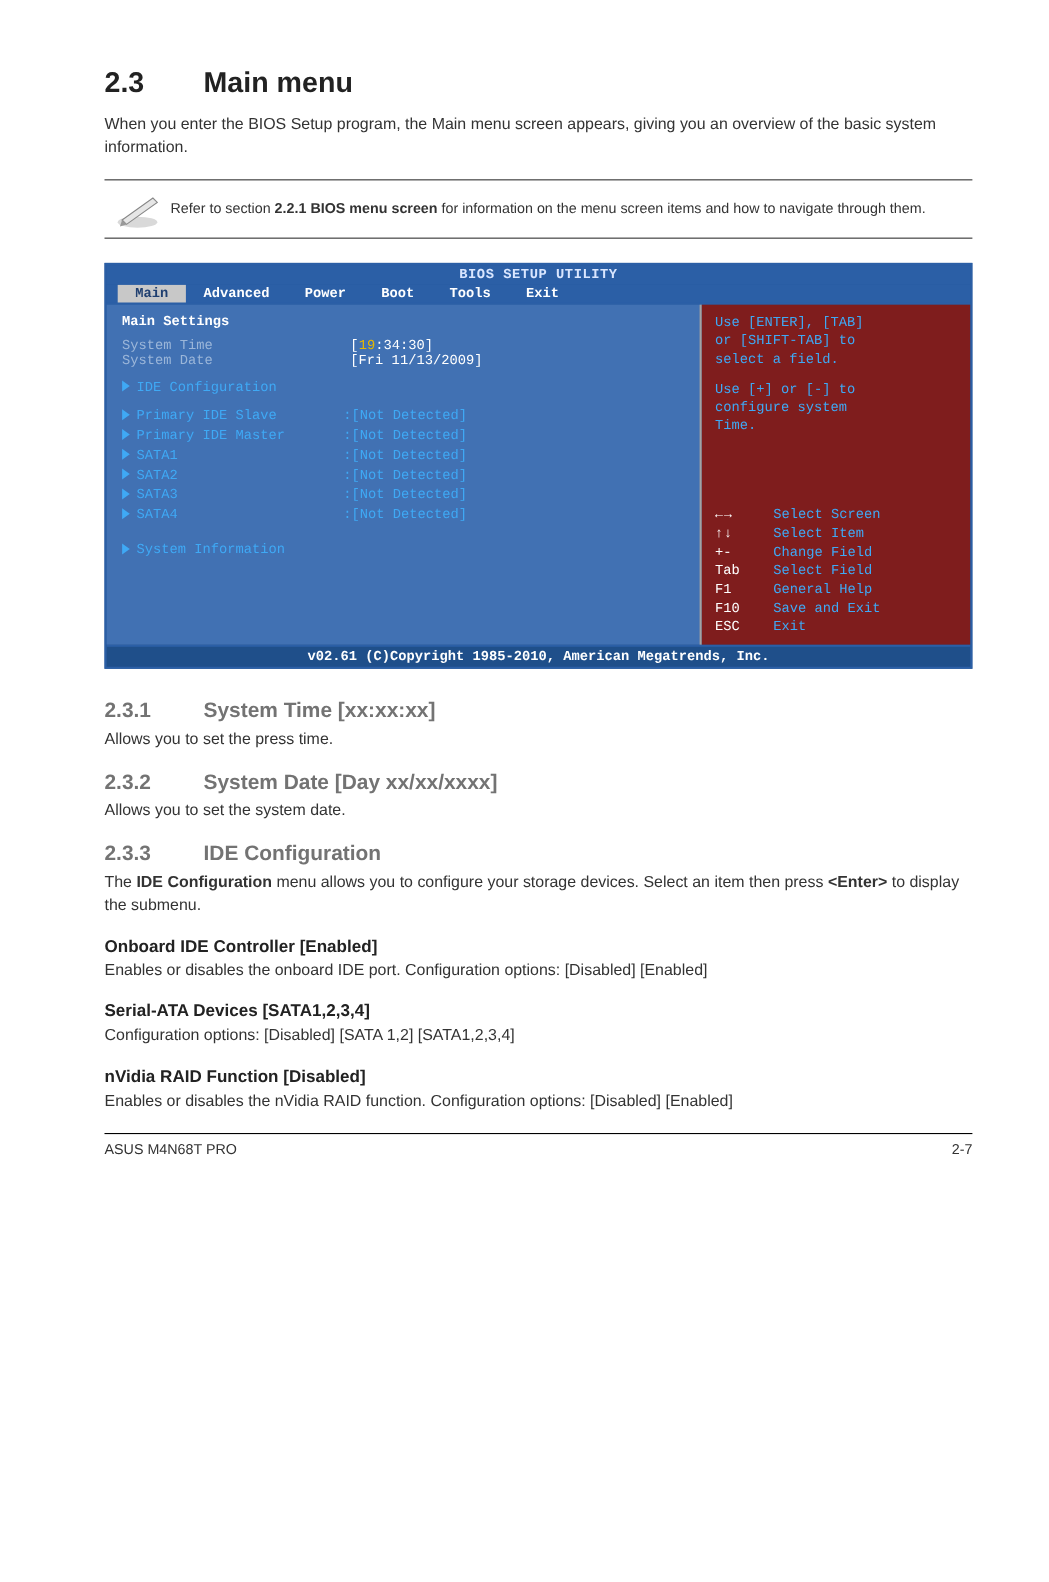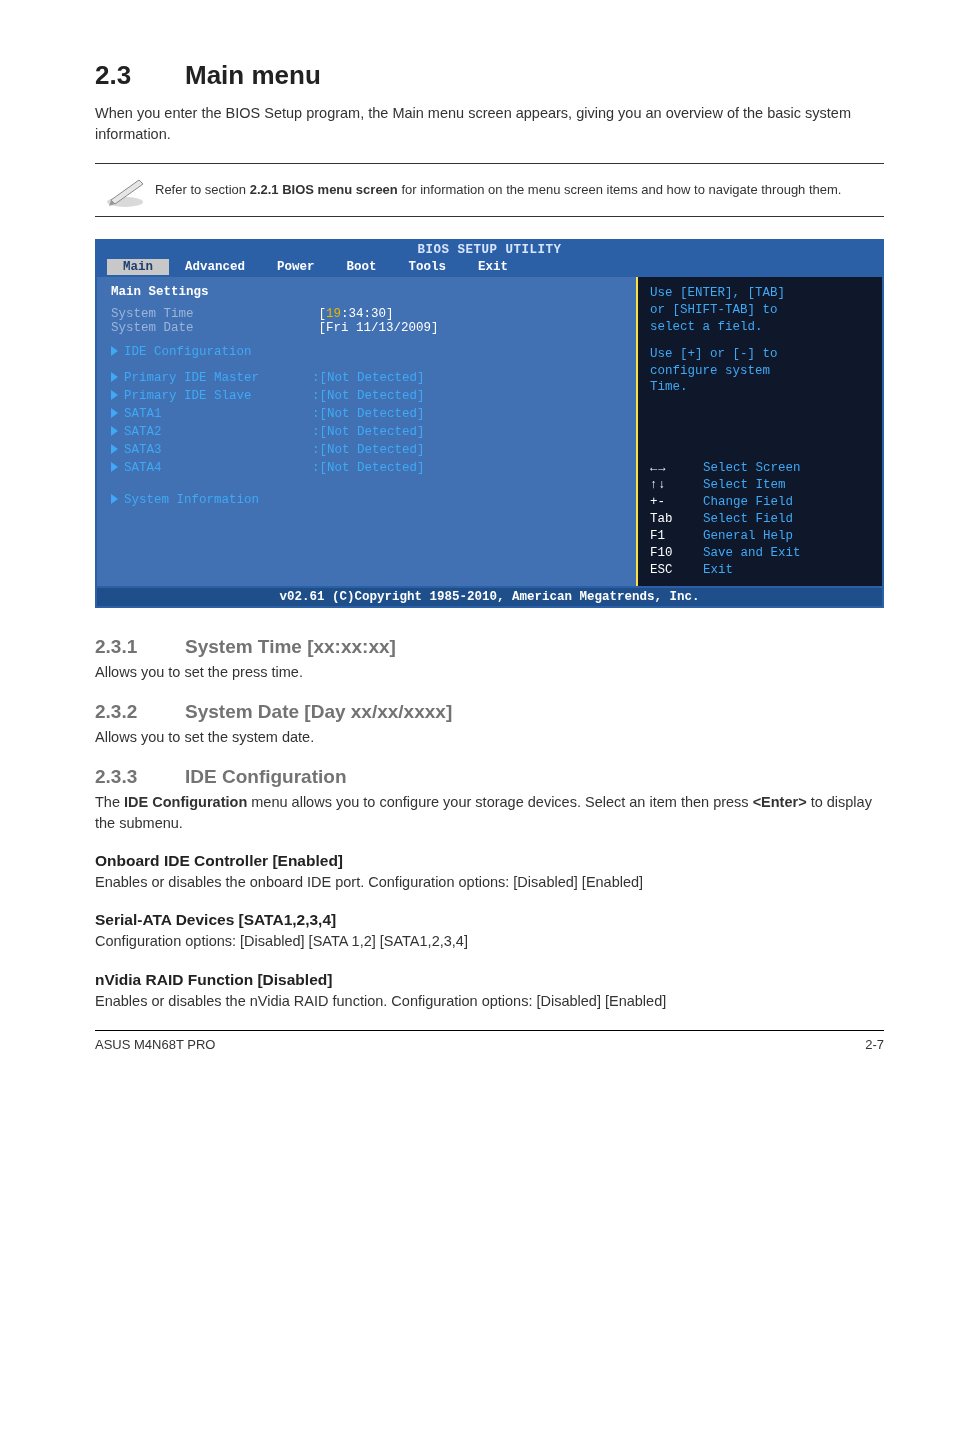--- a/index.html
+++ b/index.html
@@ -79,28 +79,28 @@
   }
   .bios-tab.active {
     background: #c8c8c8;
     color: #1f3f70;
   }
   .bios-body {
     display: flex;
   }
   .bios-left {
     flex: 1;
-    border-right: 2px solid #fde047;
+    border-right: 2px solid #a3a3a3;
     background: #4171b3;
     padding: 6px 14px 14px 14px;
     min-height: 260px;
   }
   .bios-right {
     width: 220px;
-    background: #0f172a;
+    background: #7f1d1d;
     padding: 8px 12px 8px 12px;
   }
   .bios-heading {
     color: #fff;
     font-weight: bold;
     margin: 2px 0 8px 0;
   }
   .bios-row {
     white-space: nowrap;
   }
@@ -210,22 +210,22 @@
           <span class="lbl">System Date</span>
           <span class="val white">[Fri 11/13/2009]</span>
         </div>
 
         <div style="height:10px"></div>
         <div class="bios-row">
           <span class="tri"></span><span class="cyan">IDE Configuration</span>
         </div>
 
         <div style="height:8px"></div>
+        <div class="ide-line"><span class="tri"></span><span class="lbl cyan">Primary IDE Slave</span><span class="cyan">:[Not Detected]</span></div>
         <div class="ide-line"><span class="tri"></span><span class="lbl cyan">Primary IDE Master</span><span class="cyan">:[Not Detected]</span></div>
-        <div class="ide-line"><span class="tri"></span><span class="lbl cyan">Primary IDE Slave</span><span class="cyan">:[Not Detected]</span></div>
         <div class="ide-line"><span class="tri"></span><span class="lbl cyan">SATA1</span><span class="cyan">:[Not Detected]</span></div>
         <div class="ide-line"><span class="tri"></span><span class="lbl cyan">SATA2</span><span class="cyan">:[Not Detected]</span></div>
         <div class="ide-line"><span class="tri"></span><span class="lbl cyan">SATA3</span><span class="cyan">:[Not Detected]</span></div>
         <div class="ide-line"><span class="tri"></span><span class="lbl cyan">SATA4</span><span class="cyan">:[Not Detected]</span></div>
 
         <div style="height:18px"></div>
         <div class="bios-row">
           <span class="tri"></span><span class="cyan">System Information</span>
         </div>
       </div>

